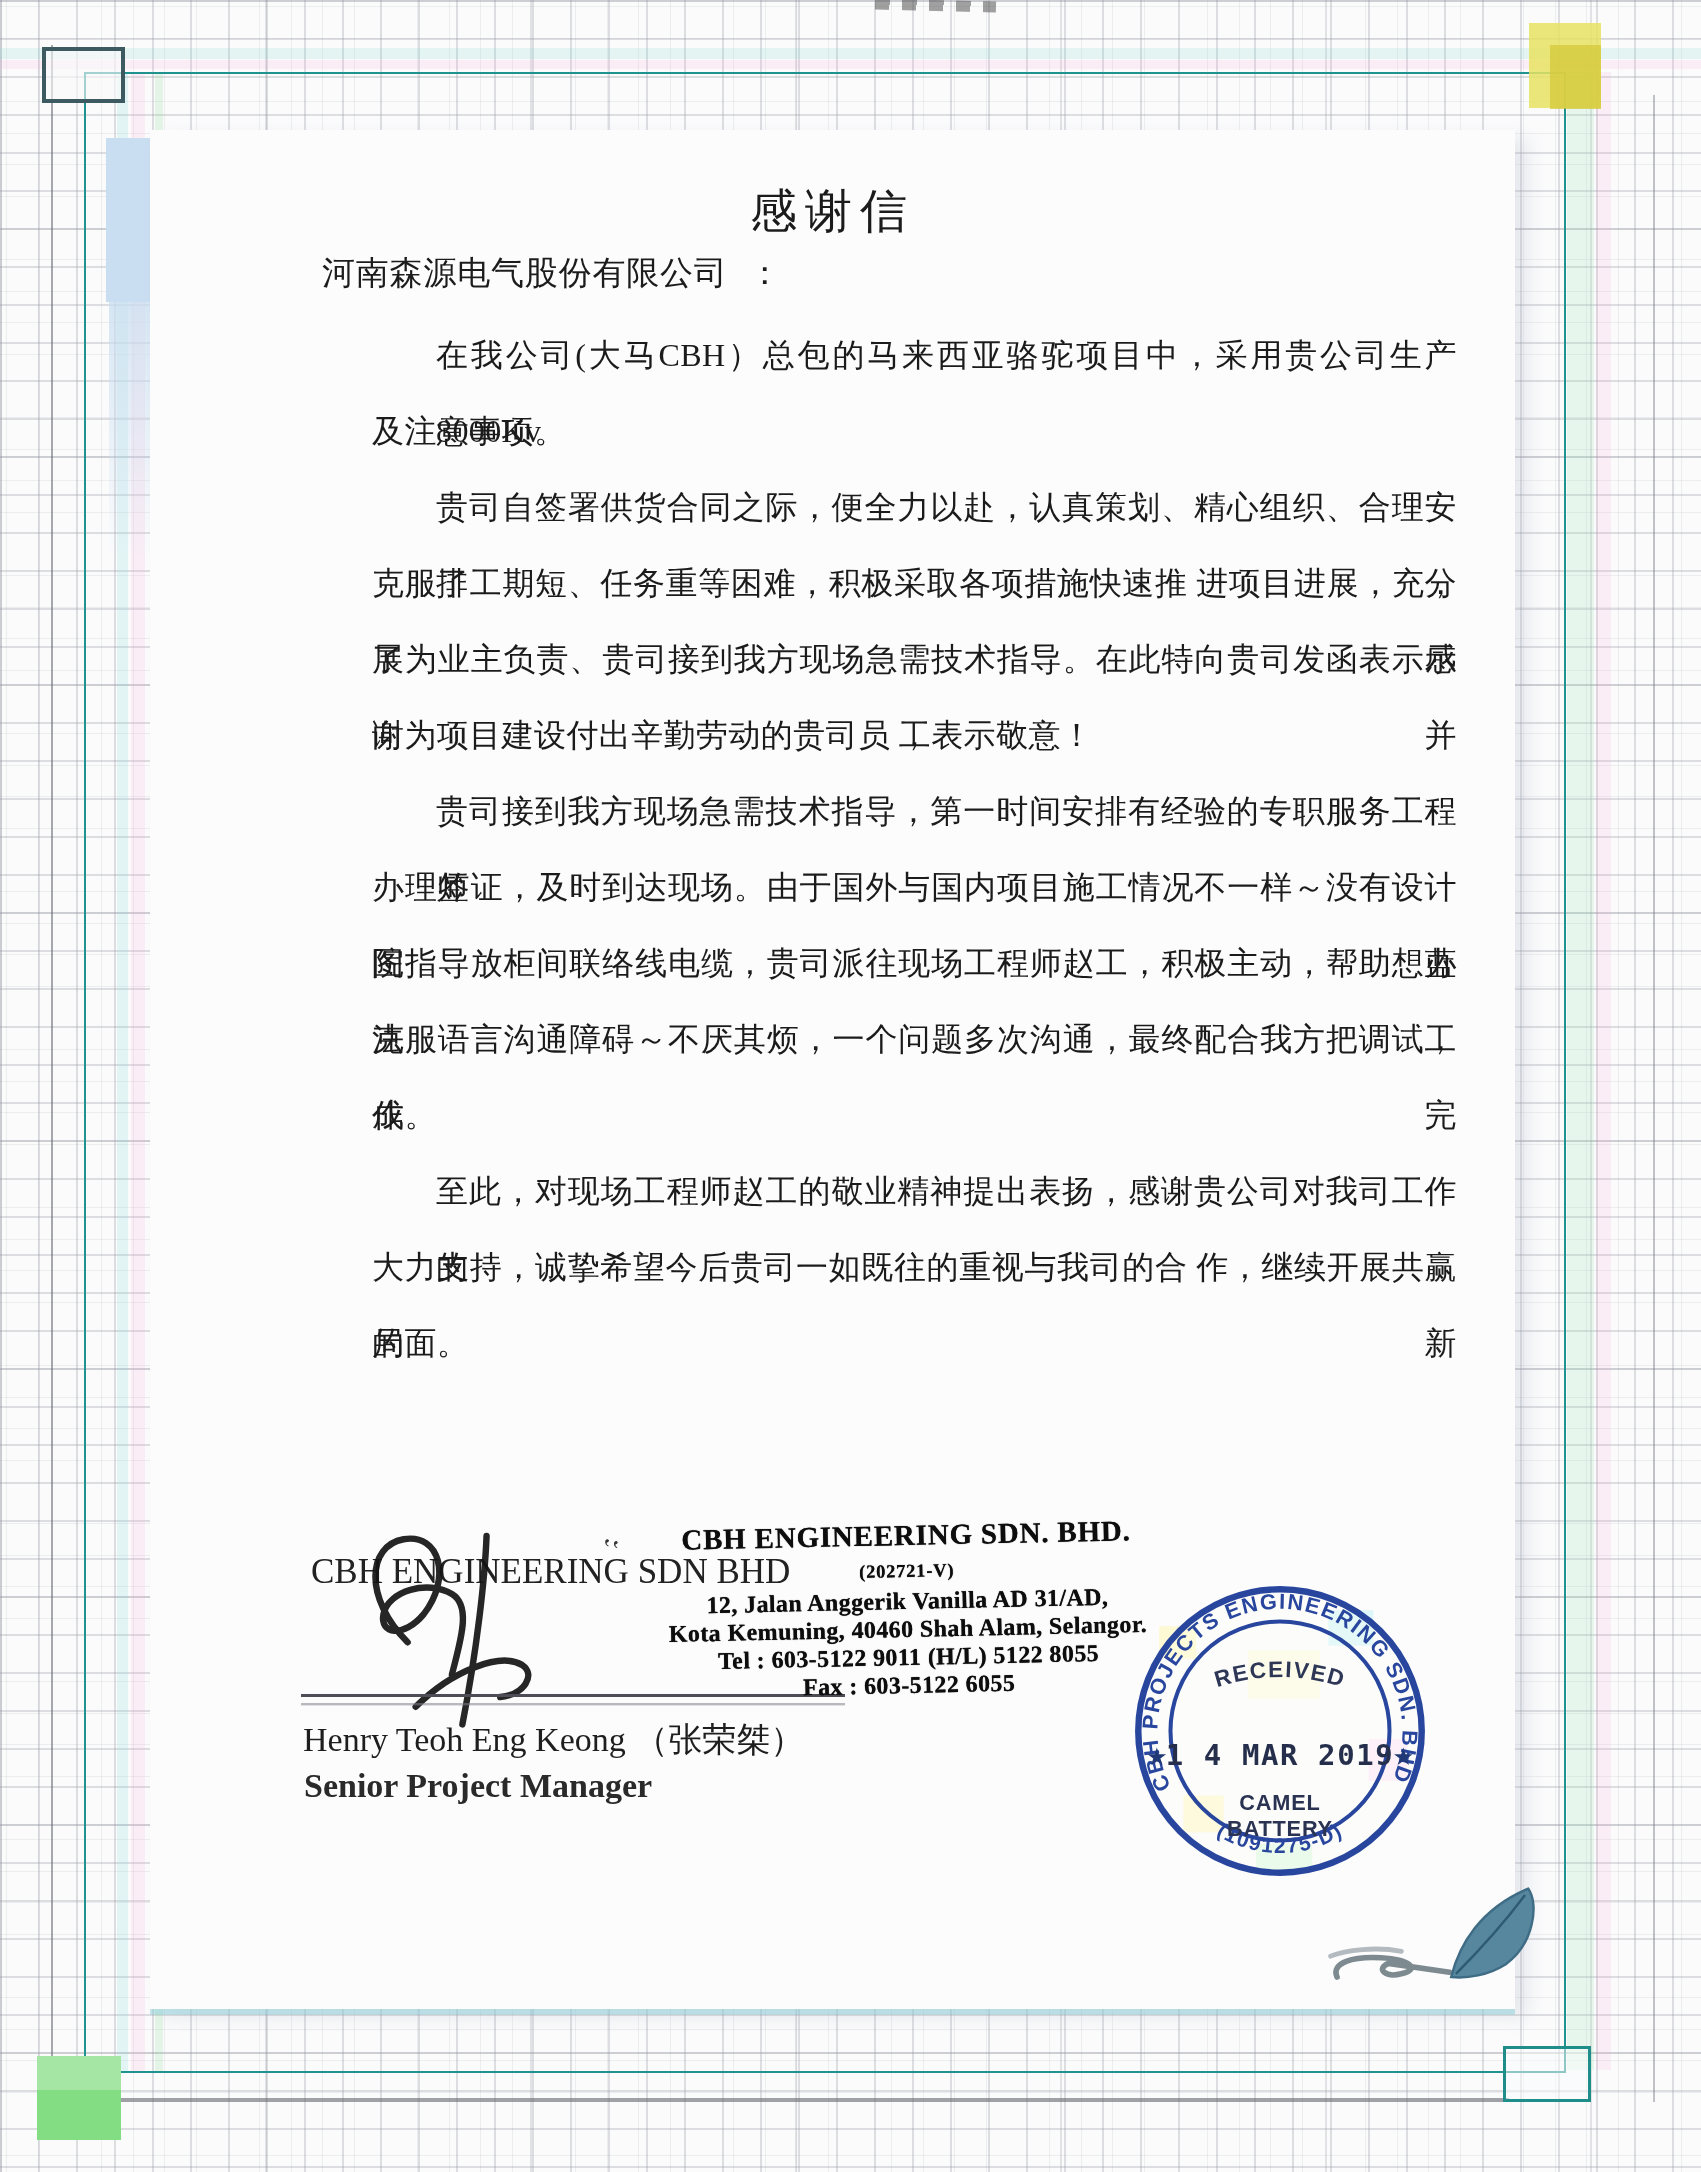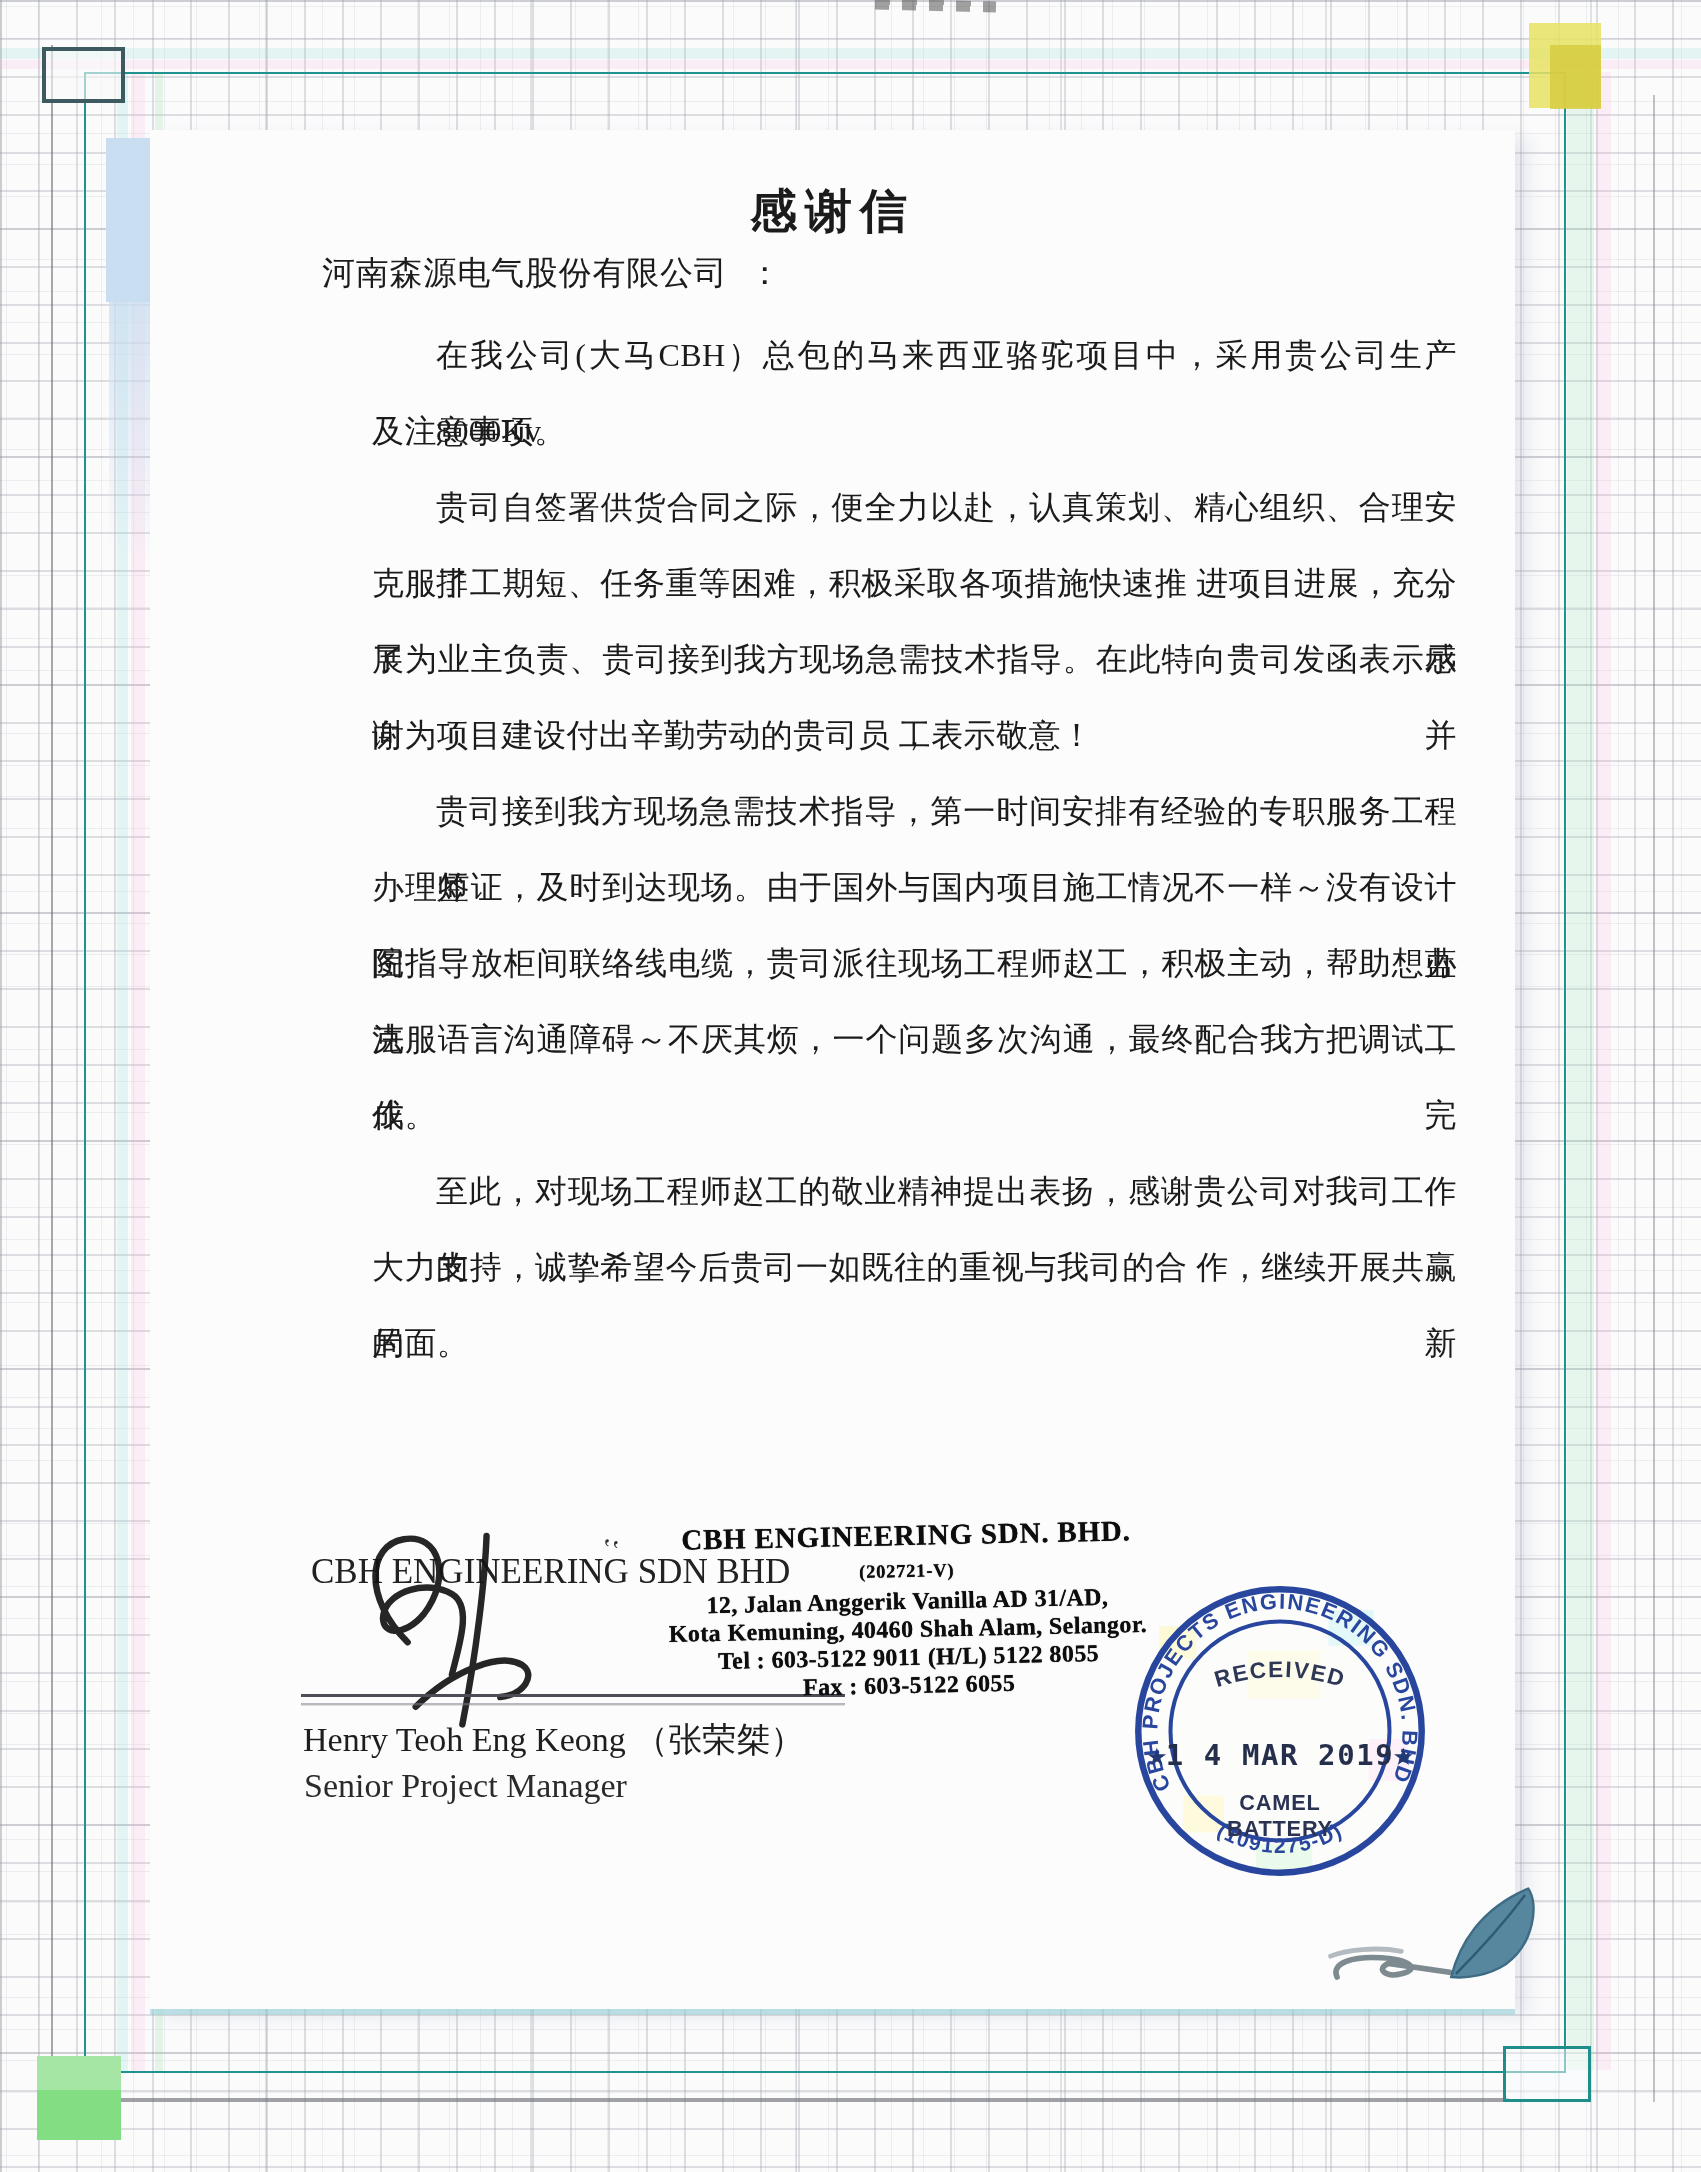--- a/index.html
+++ b/index.html
@@ -47,38 +47,38 @@
   .bracket-fade{position:absolute;left:109px;top:301px;width:66px;height:257px;
     background:linear-gradient(to bottom, rgba(201,222,240,.75), rgba(201,222,240,0));}
   
   .page{
     position:absolute;left:150px;top:130px;width:1365px;height:1879px;
     background:#fcfcfd;
     box-shadow:0 5.6px 0 rgba(138,205,215,.5), 13px 8px 17.7px rgba(160,170,185,.22);
   }
   .page-title{
     position:absolute;left:0;top:50px;width:100%;text-align:center;
-    font-size:47px;font-weight:700;color:#1b1b1b;letter-spacing:8px;
+    font-size:47px;font-weight:400;color:#1b1b1b;letter-spacing:8px;
   }
   .addressee{
     position:absolute;left:172px;top:121px;font-size:33px;color:#1c1c1c;letter-spacing:0.8px;font-family:Liberation Mono, monospace;
   }
   .body-lines{
     position:absolute;left:175px;top:187px;width:1085px;
     font-size:32px;color:#1b1b1b;margin-left:47px;
   }
   .bline{height:76px;line-height:76px;white-space:nowrap;letter-spacing:0.4px;}
   .bline.fill{white-space:normal;text-align:justify;text-align-last:justify;}
   .bline.indent{padding-left:64px;}
   
   .sig-company{position:absolute;left:161px;top:1422px;font-size:35px;color:#222;}
   .sig-line{position:absolute;left:151px;top:1564px;width:544px;height:6.4px;
     border-top:3.2px solid #4e4d55;box-shadow:0 2.4px 0 rgba(130,130,136,.55);}
   .sig-name{position:absolute;left:153px;top:1587px;font-size:34px;color:#1e1e1e;}
-  .sig-role{position:absolute;left:154px;top:1637px;font-size:34px;color:#2a2a2a;}
+  .sig-role{position:absolute;left:154px;top:1637px;font-size:34px;color:#2a2a2a;font-weight:bold;}
   .sig-scribble{position:absolute;left:169px;top:1311px;width:290px;height:306px;}
   .sig-tick{position:absolute;left:451px;top:1404px;font-size:27px;color:#333;transform:rotate(12deg);}
   
   .ink-stamp{
     position:absolute;left:492px;top:1389px;width:531px;text-align:center;
     font-weight:700;color:#0d0d0d;transform:rotate(-1.2deg);
     text-shadow:0 0 0.8px rgba(0,0,0,.9);
   }
   .ink-l1{font-size:29px;letter-spacing:0.8px;line-height:32px;}
   .ink-reg{font-size:18.5px;}

